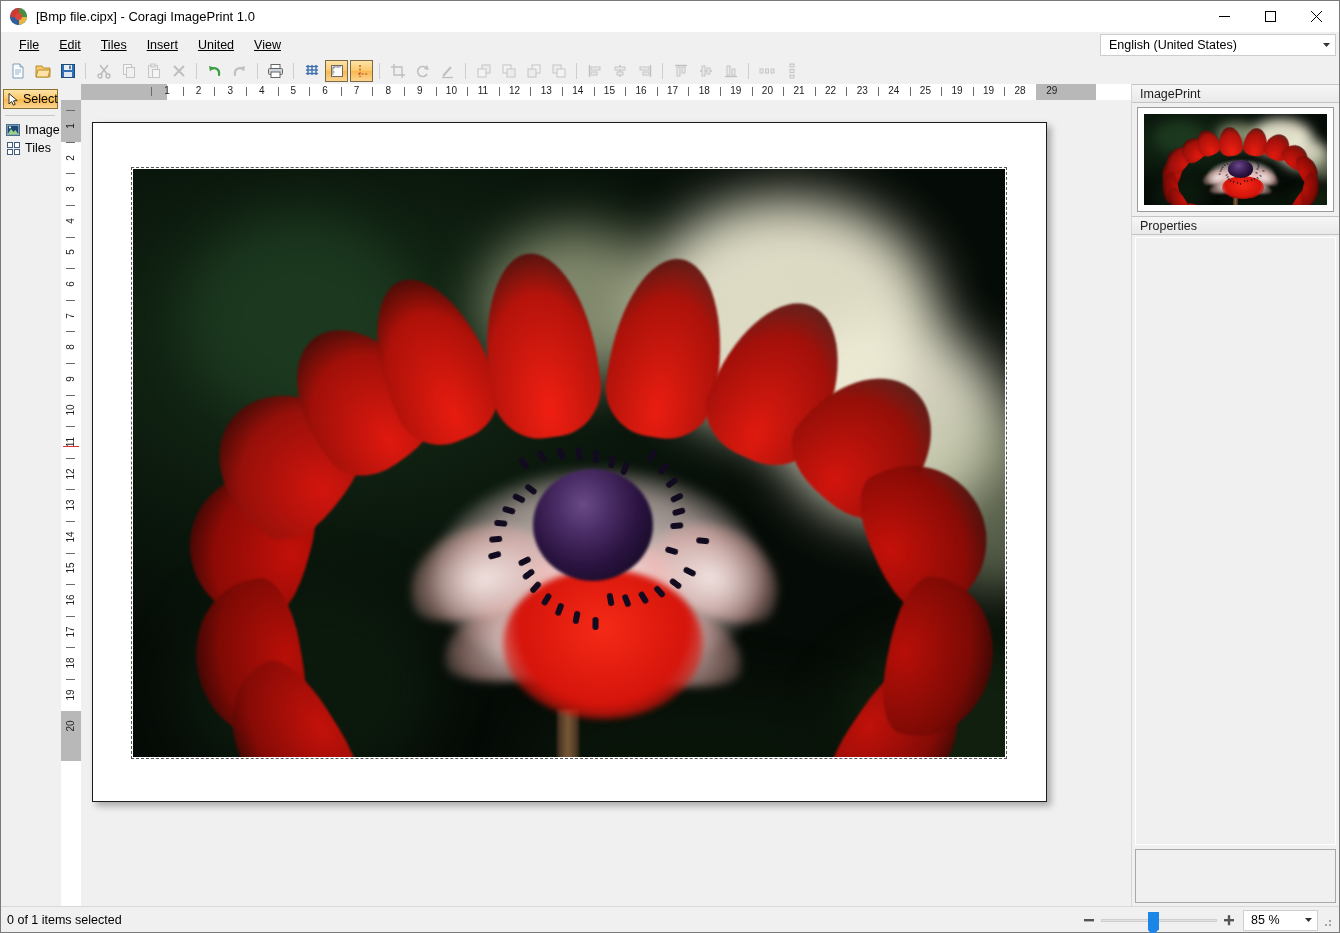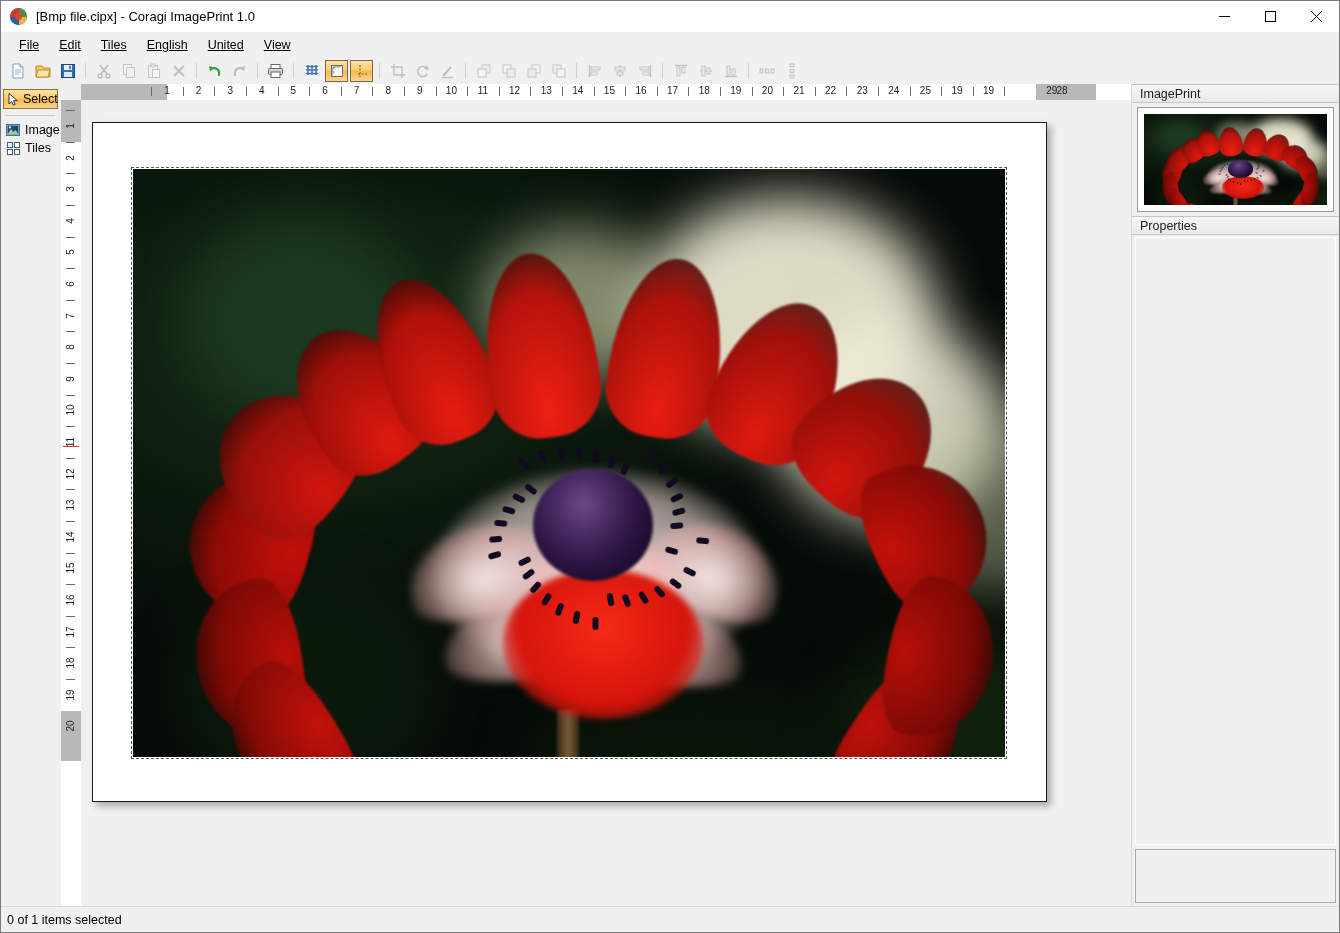--- a/index.html
+++ b/index.html
@@ -418,24 +418,32 @@
             <line x1="11" y1="0" x2="0" y2="11" stroke="#000" stroke-width="1"></line>
           </svg>
       </div>
     </div>
   </div>
 
   <div class="menubar">
     <div class="menu-item"><u>File</u></div>
     <div class="menu-item"><u>Edit</u></div>
     <div class="menu-item"><u>Tiles</u></div>
-    <div class="menu-item"><u>English</u></div>
+    <div class="menu-item"><u>Insert</u></div>
     <div class="menu-item"><u>United</u></div>
     <div class="menu-item"><u>View</u></div>
 
+    <div class="lang-select">
+      <span>English (United States)</span>
+      <span class="arrow">
+        <svg width="7" height="4" viewBox="0 0 7 4">
+            <polygon points="0,0 7,0 3.5,4" fill="#333"></polygon>
+          </svg>
+      </span>
+    </div>
   </div>
 
   <div class="toolbar">
 
     <div class="tb-btn">
       <svg width="16" height="16" viewBox="0 0 16 16">
           <path d="M3 1h7l3 3v11H3z" fill="#fbfdff" stroke="#7f9db9"></path>
           <path d="M10 1v3h3" fill="#dbe8f2" stroke="#7f9db9"></path>
           <g stroke="#9db3c6">
             <line x1="5" y1="7" x2="11" y2="7"></line>
@@ -765,21 +773,21 @@
             <div class="hr-num" style="left: 613.2px;">18</div>
             <div class="hr-num" style="left: 644.8px;">19</div>
             <div class="hr-num" style="left: 676.4px;">20</div>
             <div class="hr-num" style="left: 708px;">21</div>
             <div class="hr-num" style="left: 739.6px;">22</div>
             <div class="hr-num" style="left: 771.2px;">23</div>
             <div class="hr-num" style="left: 802.8px;">24</div>
             <div class="hr-num" style="left: 834.4px;">25</div>
             <div class="hr-num" style="left: 866px;">19</div>
             <div class="hr-num" style="left: 897.6px;">19</div>
-            <div class="hr-num" style="left: 971px;">28</div>
+            <div class="hr-num" style="left: 929px;">28</div>
             <div class="hr-num" style="left: 960.8px;">29</div>
           </div>
       </div>
 
       <div class="body-row">
         <div class="vruler" id="vruler">
             <div class="vr-gray" style="top: 0px; height: 41.8px;"></div>
             <div class="vr-tick" style="top: 10.2px;"></div>
             <div class="vr-tick" style="top: 41.8px;"></div>
             <div class="vr-tick" style="top: 73.4px;"></div>
@@ -991,14 +999,44 @@
       <div class="props-body">
         <div class="props-inner"></div>
       </div>
       <div class="props-extra"></div>
     </div>
   </div>
 
   <div class="statusbar">
     <span>0 of 1 items selected</span>
 
+    <div class="zoom-ctl">
+      <div class="zoom-minus">
+        <svg width="12" height="12" viewBox="0 0 12 12">
+            <rect x="1" y="5" width="10" height="2.4" fill="#555"></rect>
+          </svg>
+      </div>
+      <div class="slider">
+        <div class="track"></div>
+        <div class="thumb" id="zoom-thumb" style="left: 47px;"></div>
+      </div>
+      <div class="zoom-plus">
+        <svg width="12" height="12" viewBox="0 0 12 12">
+            <rect x="1" y="5" width="10" height="2.4" fill="#555"></rect>
+            <rect x="4.8" y="1.2" width="2.4" height="10" fill="#555"></rect>
+          </svg>
+      </div>
+      <div class="zoom-box">
+        <span>85 %</span>
+        <span class="arrow">
+          <svg width="7" height="4" viewBox="0 0 7 4">
+              <polygon points="0,0 7,0 3.5,4" fill="#333"></polygon>
+            </svg>
+        </span>
+      </div>
+      <div class="grip">
+        <i style="left:8px;top:14px"></i>
+          <i style="left:4px;top:14px"></i>
+        <i style="left:8px;top:10px"></i>
+      </div>
+    </div>
   </div>
 </div>
 
 </body></html>

